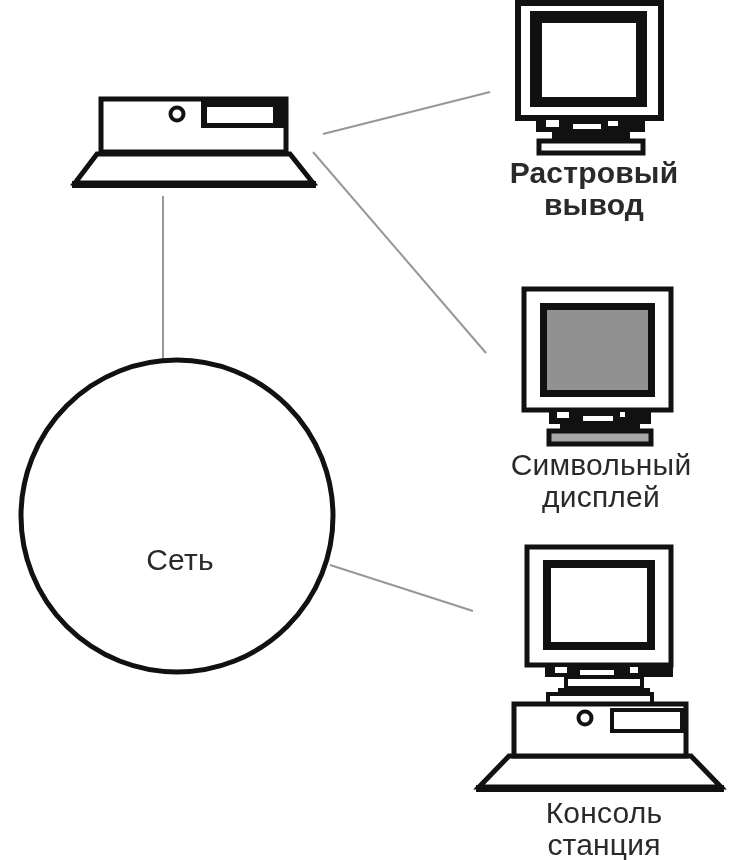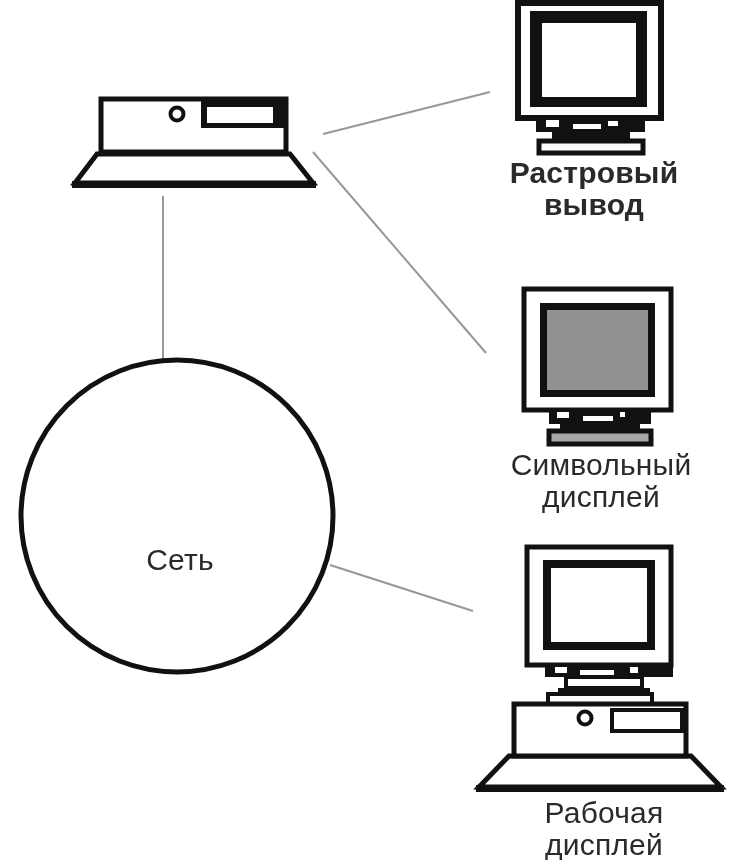--- a/index.html
+++ b/index.html
@@ -109,15 +109,15 @@
     </g>
   </svg>
 
   <div class="label label-network">Сеть</div>
 
 
   <div class="label label-raster">Растровый вывод</div>
 
   <div class="label label-symbolic">Символьный дисплей</div>
 
-  <div class="label label-workst">Рабочая дисплей</div>
+  <div class="label label-workst">Консоль станция</div>
 
 </div>
 
 </body></html>

